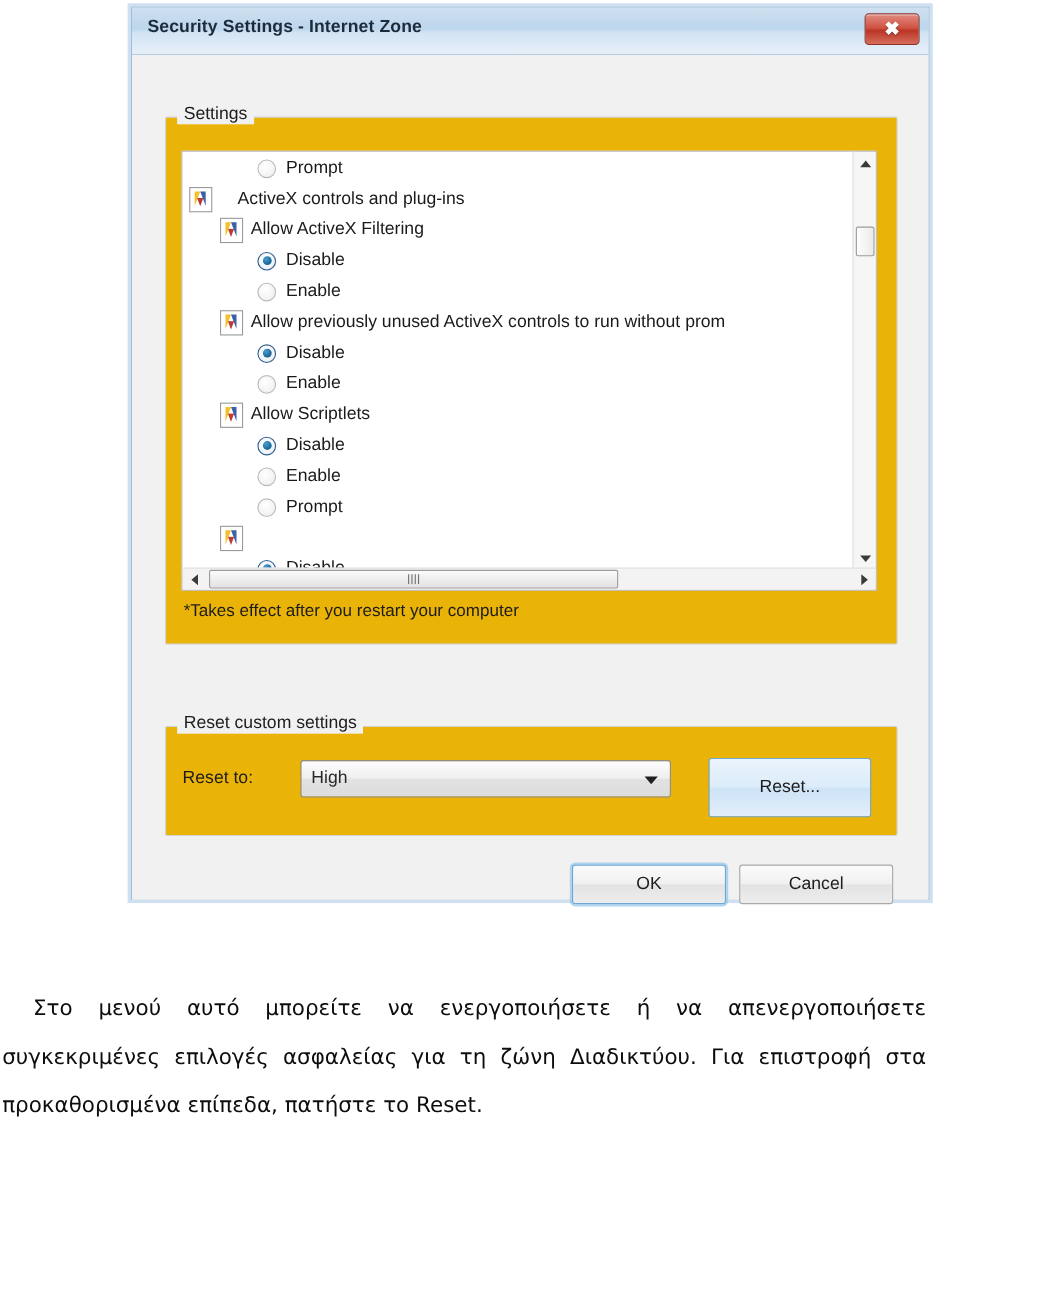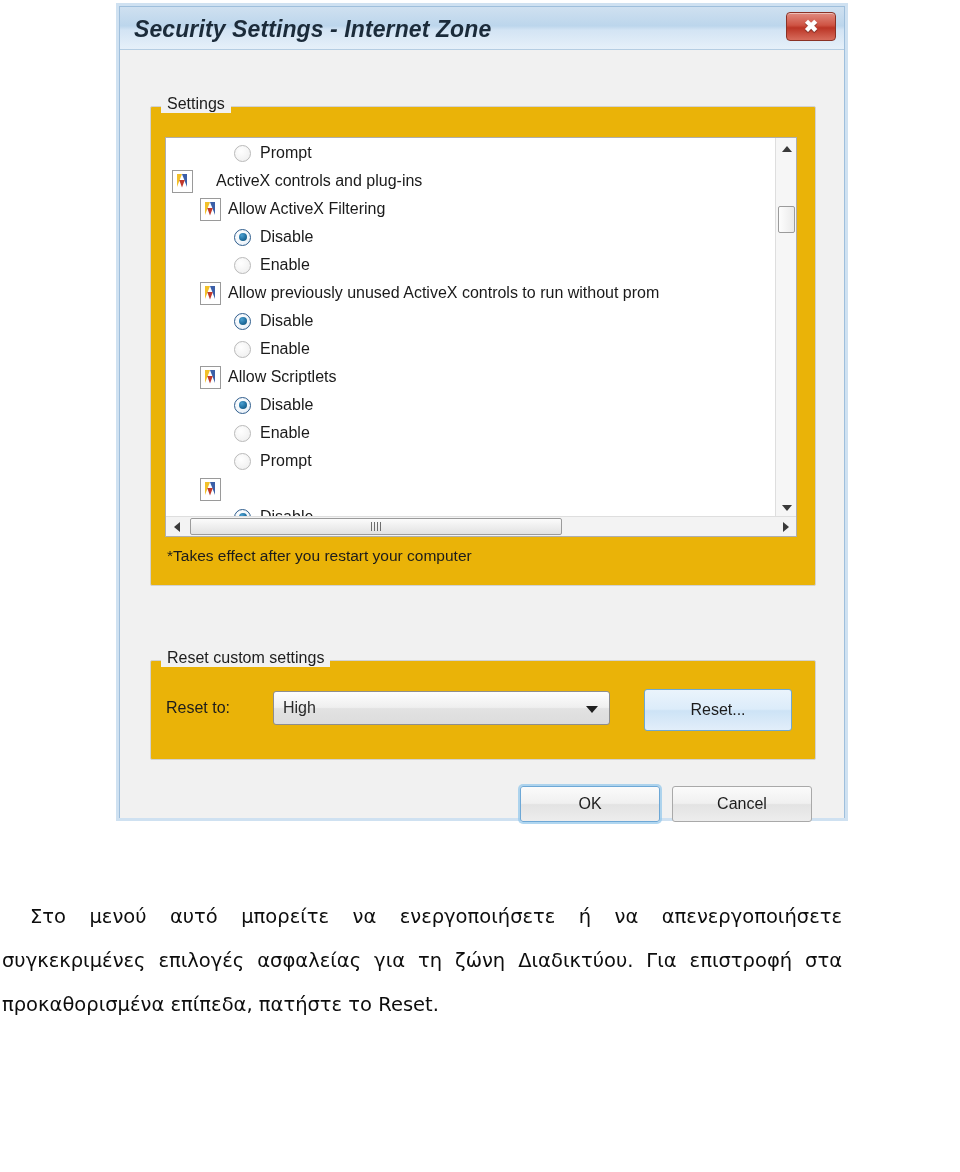--- a/index.html
+++ b/index.html
@@ -33,26 +33,25 @@
   .titlebar {
     position: relative;
     height: 42px;
     background: linear-gradient(to bottom, #cfe0f0 0%, #bcd6ec 45%, #d3e4f4 55%, #e6f0f9 100%);
     border-bottom: 1px solid #b5cde2;
   }
   .title-text {
     position: absolute;
     left: 14px;
     top: 9px;
-    font-size: 23px;
+    font-size: 16px;
     font-weight: bold;
     color: #1b2b3a;
     letter-spacing: 0.1px;
     white-space: nowrap;
-    font-style: italic;
   }
   .close-btn {
     position: absolute;
     right: 8px;
     top: 5px;
     width: 48px;
     height: 27px;
     border-radius: 4px;
     background: linear-gradient(to bottom, #e08b80 0%, #cf5444 45%, #bb3526 55%, #d76c5c 100%);
     border: 1px solid #8a3226;
@@ -346,21 +345,21 @@
     width: 0; height: 0;
     border-left: 6px solid transparent;
     border-right: 6px solid transparent;
     border-top: 7px solid #1f1f1f;
   }
   .reset-btn {
     position: absolute;
     left: 493px;
     top: 28px;
     width: 148px;
-    height: 42px;
+    height: 54px;
     border: 1px solid #6fa8cf;
     border-radius: 3px;
     background: linear-gradient(to bottom, #eaf4fc 0%, #dcecfa 48%, #cde3f6 52%, #e2eefa 100%);
     display: flex;
     align-items: center;
     justify-content: center;
     font-size: 16px;
     color: #1c1c1c;
     box-sizing: border-box;
   }

